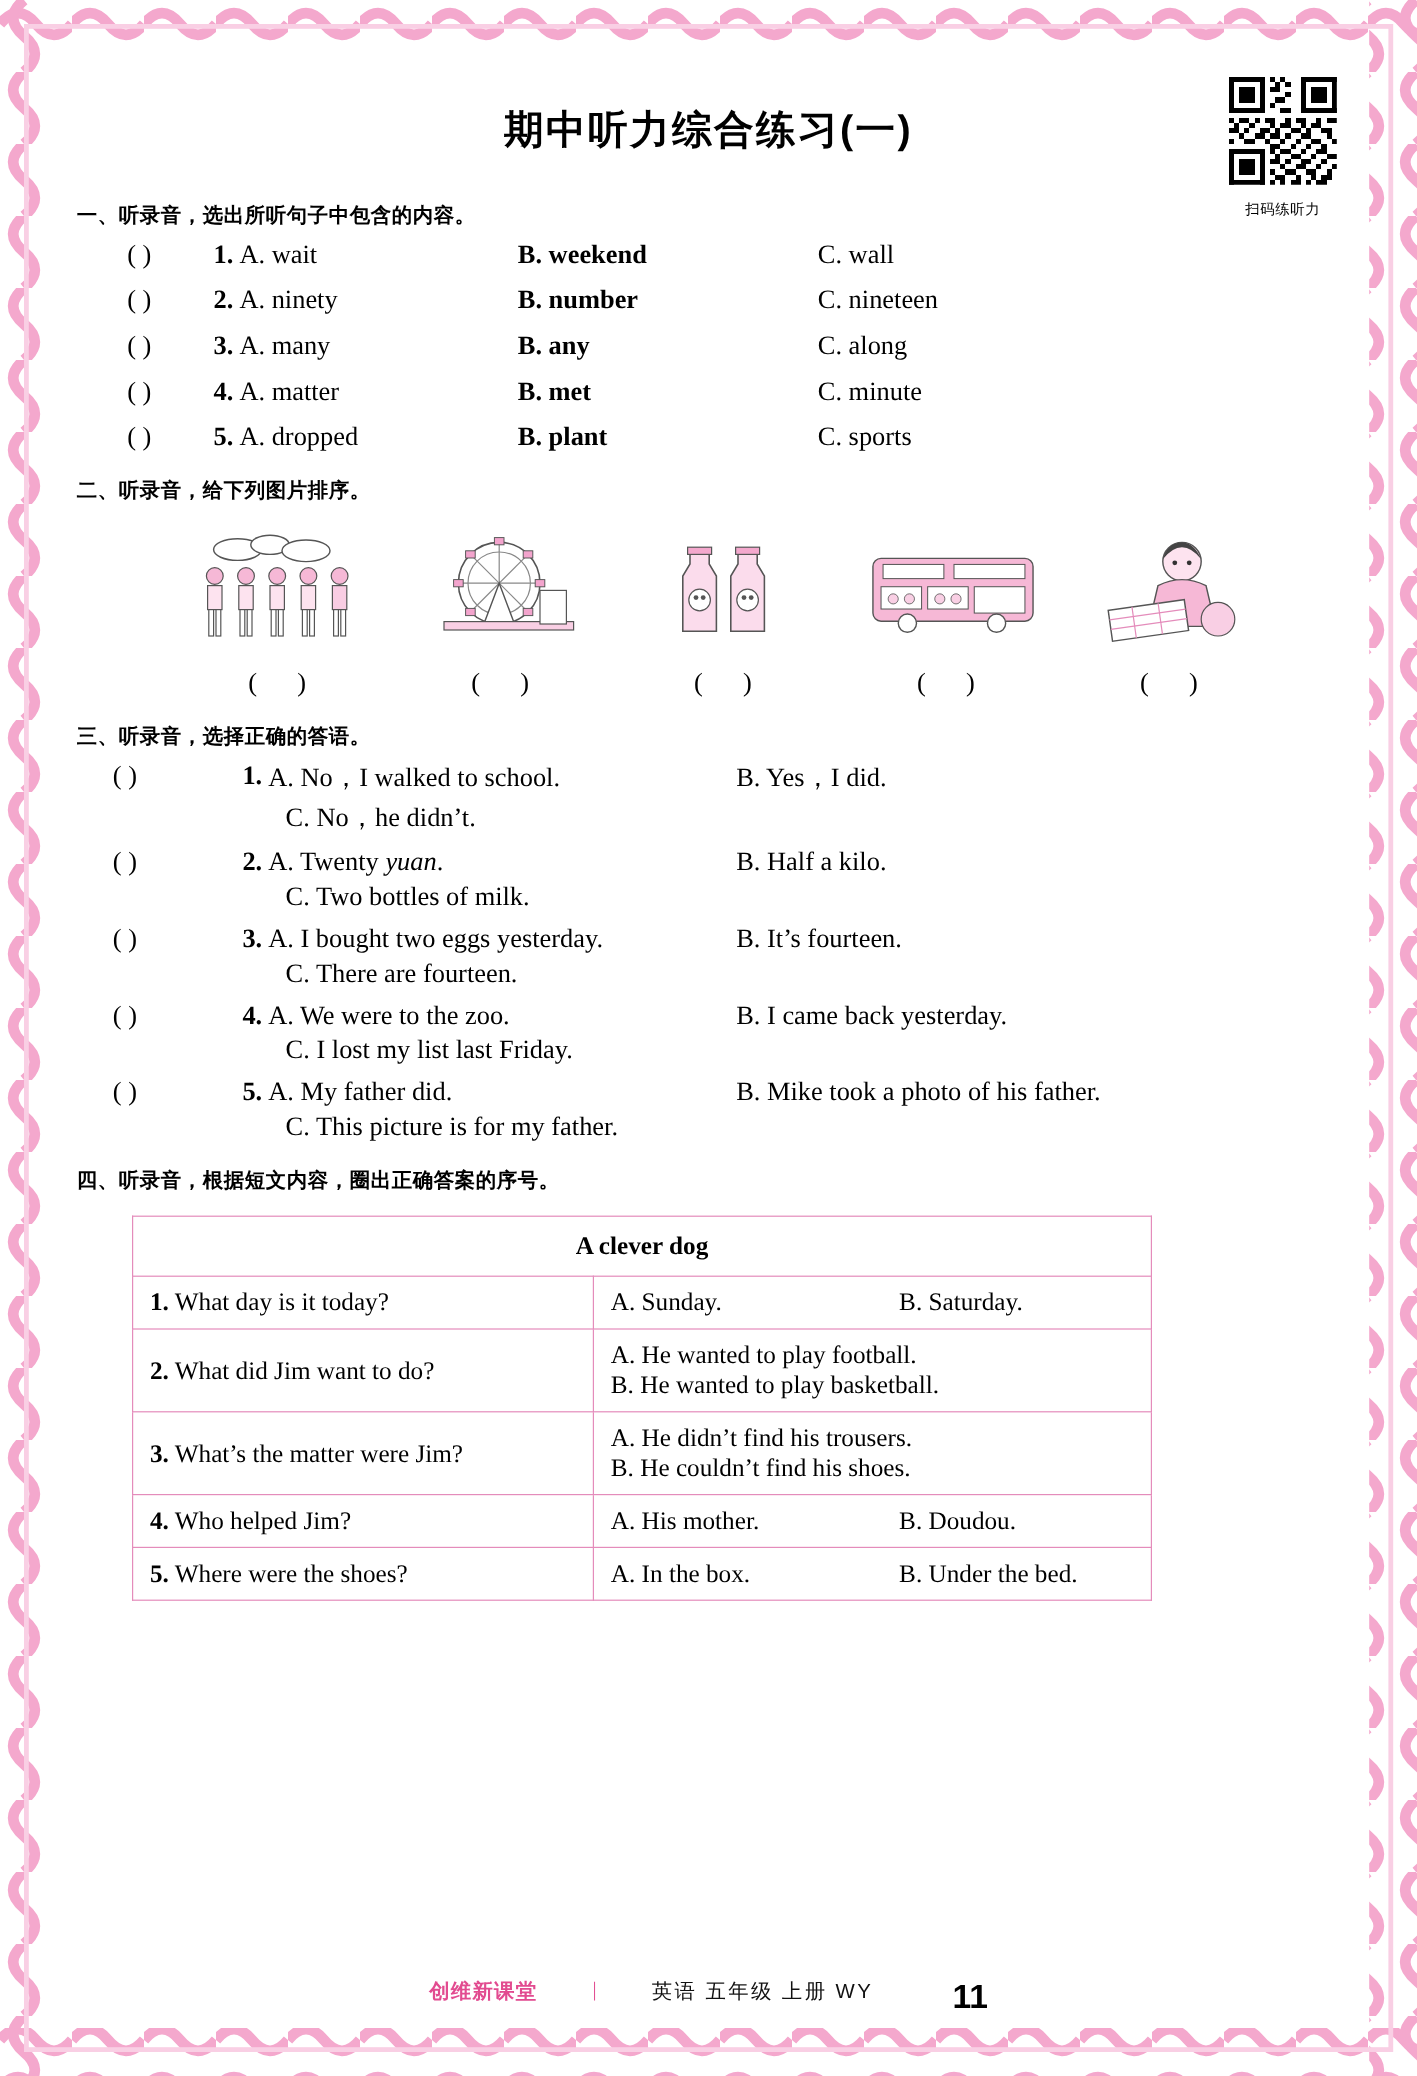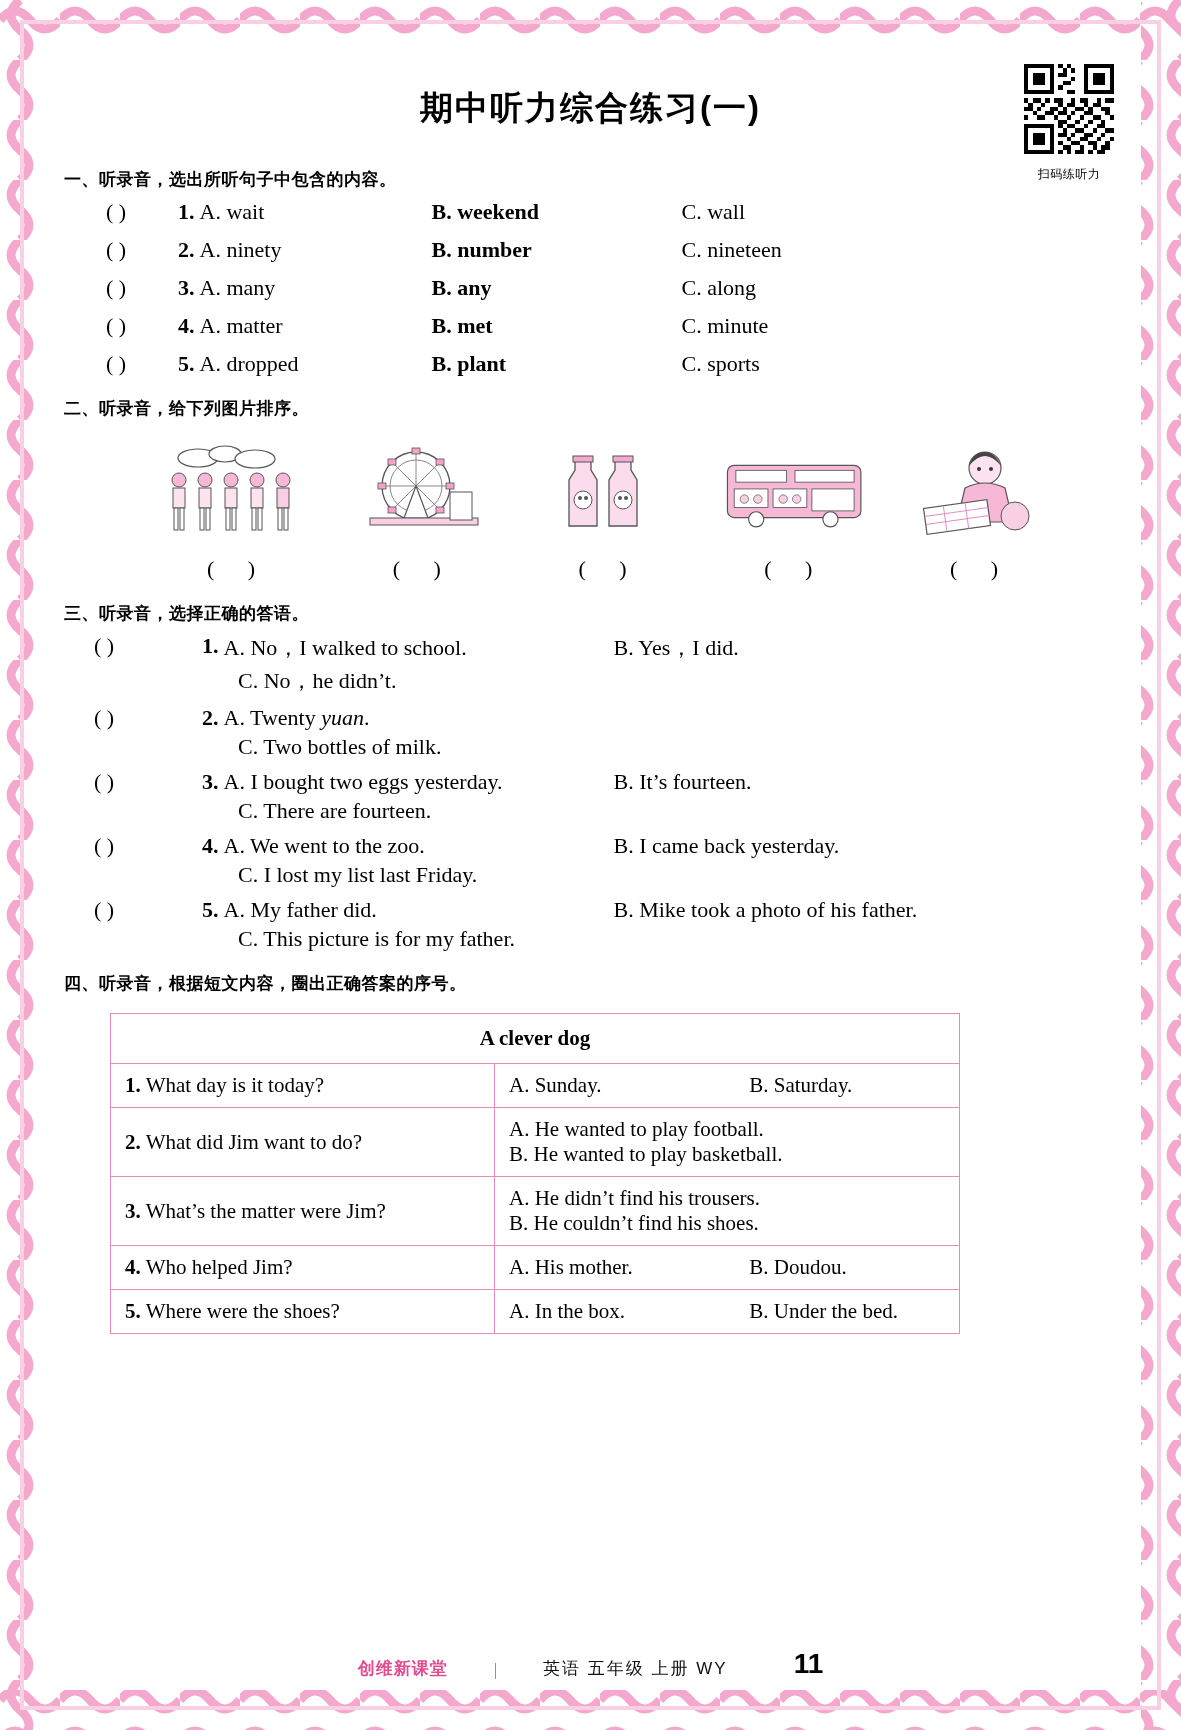--- a/index.html
+++ b/index.html
@@ -133,21 +133,21 @@
   .ansline{display:block;}
   .ans-inline{display:inline-block;}
   .ans-inline.a{width:235px;}
   .bold-num{font-weight:bold;}
   
   .footer{
     position:absolute;
     left:58px;right:58px;bottom:50px;
     display:flex;
     justify-content:center;
-    align-items:flex-end;
+    align-items:flex-start;
     font-size:17px;
     z-index:3;
     gap:40px;
   }
   .brand{
     color:#e24b90;
     font-family:"Liberation Sans", sans-serif;
     font-weight:bold;
     letter-spacing:1px;
   }
@@ -474,35 +474,36 @@
     <span class="qnum">1.</span>
     <span class="q3-a">A. No，I walked to school.</span>
     <span class="q3-b">B. Yes，I did.</span>
   </div>
   <div class="q3-sub">C. No，he didn’t.</div>
 
   <div class="q3-row">
     <span class="q3-lead">(        )</span>
     <span class="qnum">2.</span>
     <span class="q3-a"><span>A. Twenty </span><span class="ital">yuan</span><span>.</span></span>
+    <span class="q3-b">B. Half a kilo.</span>
   </div>
   <div class="q3-sub">C. Two bottles of milk.</div>
 
   <div class="q3-row">
     <span class="q3-lead">(        )</span>
     <span class="qnum">3.</span>
     <span class="q3-a">A. I bought two eggs yesterday.</span>
     <span class="q3-b">B. It’s fourteen.</span>
   </div>
   <div class="q3-sub">C. There are fourteen.</div>
 
   <div class="q3-row">
     <span class="q3-lead">(        )</span>
     <span class="qnum">4.</span>
-    <span class="q3-a">A. We went to the zoo.</span>
+    <span class="q3-a">A. We were to the zoo.</span>
     <span class="q3-b">B. I came back yesterday.</span>
   </div>
   <div class="q3-sub">C. I lost my list last Friday.</div>
 
   <div class="q3-row">
     <span class="q3-lead">(        )</span>
     <span class="qnum">5.</span>
     <span class="q3-a">A. My father did.</span>
     <span class="q3-b">B. Mike took a photo of his father.</span>
   </div>

